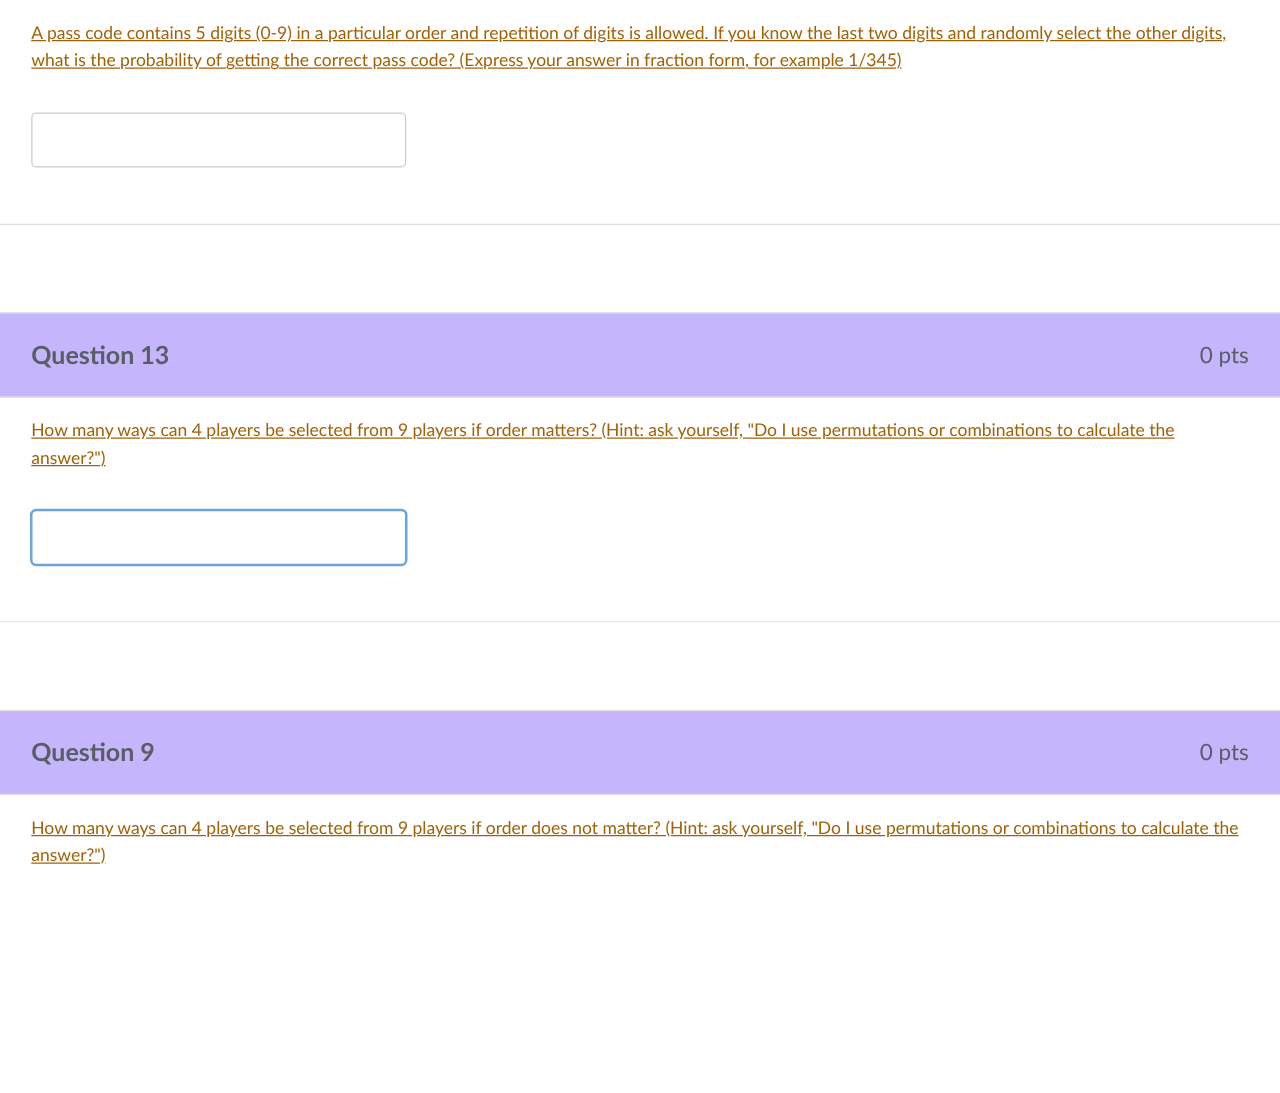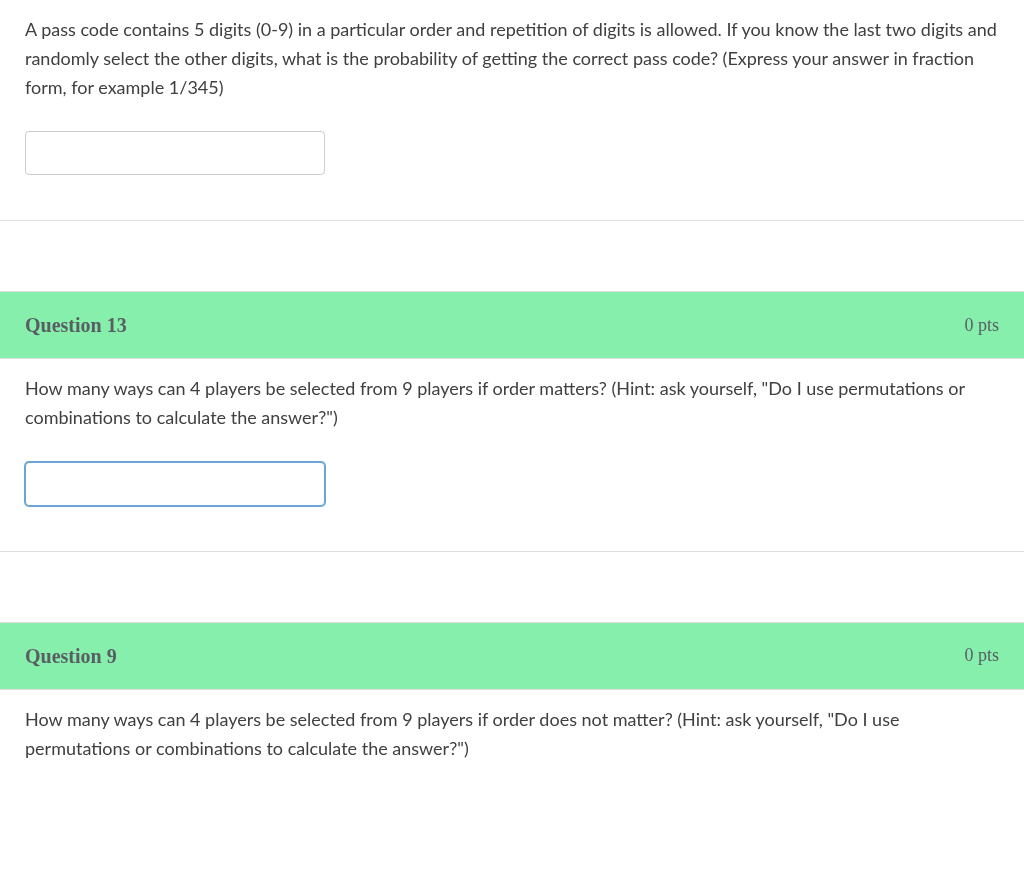--- a/index.html
+++ b/index.html
@@ -11,24 +11,25 @@
       font-family: "Lato", "Helvetica Neue", Helvetica, Arial, sans-serif;
       background: #ffffff;
       color: #2d3b45;
       font-size: 18px;
       line-height: 1.5;
     }
     .question-content {
       padding: 15px 25px 45px 25px;
     }
     .question-text {
-      color: #404040;
+      color: #a16207;
       margin-bottom: 30px;
-      font-size: 18px;
+      font-size: 14px;
       line-height: 1.6;
+      text-decoration: underline;
     }
     .answer-input {
       width: 300px;
       height: 44px;
       border: 1px solid #ccc;
       border-radius: 4px;
       padding: 8px 12px;
       font-size: 16px;
       background: #fff;
       font-family: inherit;
@@ -39,25 +40,24 @@
       box-shadow: 0 0 0 1px #6ba5d8;
     }
     .spacer {
       height: 70px;
       background: #fff;
     }
     .question-header {
       display: flex;
       justify-content: space-between;
       align-items: center;
-      background: #86efac;
+      background: #c4b5fd;
       padding: 18px 25px;
       border-top: 1px solid #ddd;
       border-bottom: 1px solid #ddd;
-      font-family: Liberation Serif, serif;
     }
     .question-title {
       font-weight: 700;
       font-size: 20px;
       color: #595e64;
     }
     .question-points {
       font-size: 18px;
       color: #595e64;
     }

